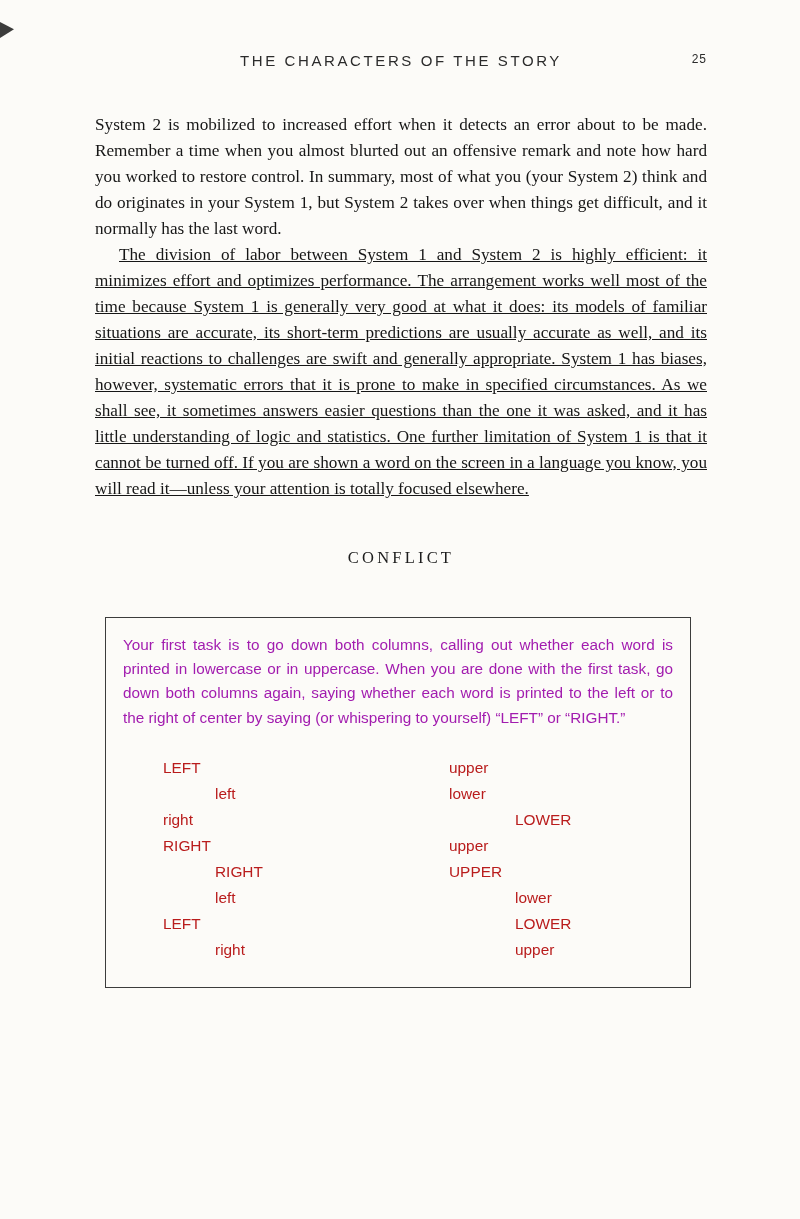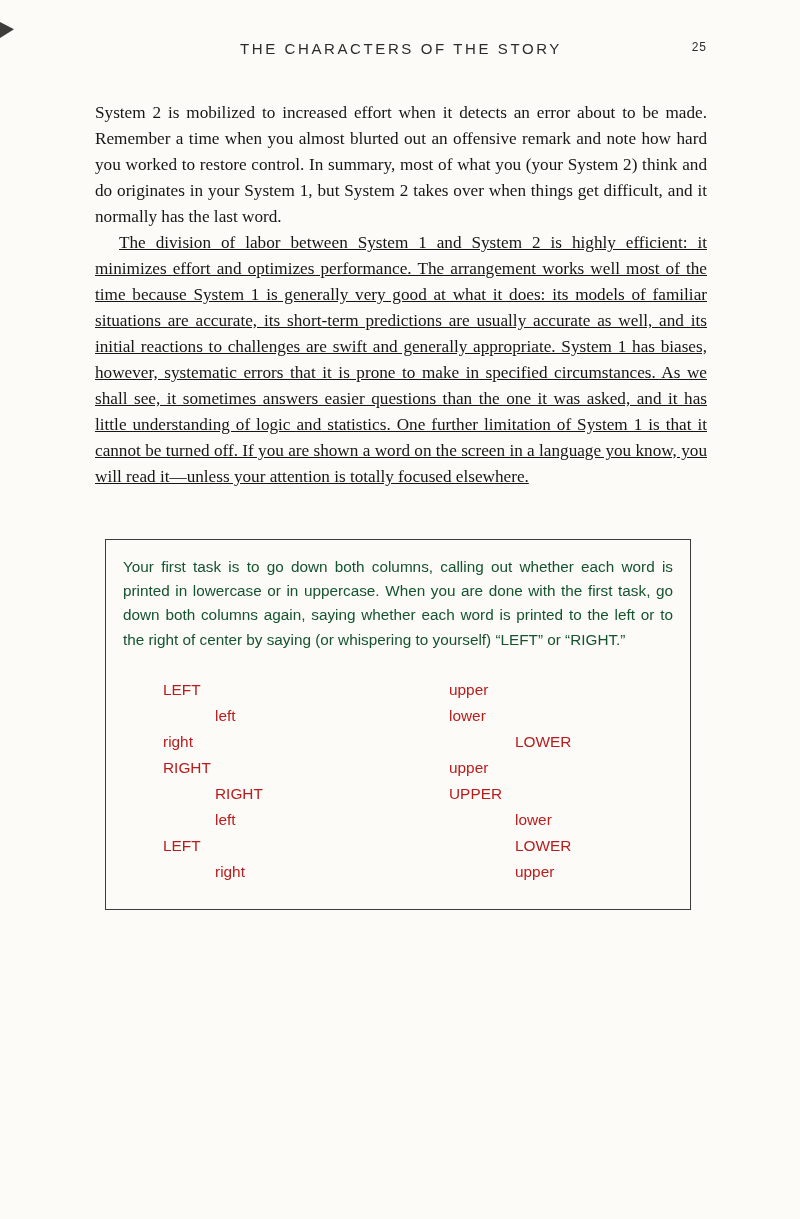--- a/index.html
+++ b/index.html
@@ -19,21 +19,21 @@
     position:absolute; left:0; top:22px;
     width:14px; height:16px;
     background:#1a1a1a;
     clip-path:polygon(0 0, 100% 45%, 0 100%);
     opacity:.85;
   }
   .content {
     position:absolute; top:0; left:95px; width:612px;
   }
   .running-head {
-    margin-top:40px;
+    margin-top:52px;
     position:relative;
     text-align:center;
     font-family:"Liberation Sans", sans-serif;
     font-size:15px;
     letter-spacing:2.6px;
     color:#2b2b2b;
   }
   .page-number {
     position:absolute; right:0; top:0;
     letter-spacing:1px;
@@ -63,21 +63,21 @@
     width:586px;
     border:1px solid #3c3c3c;
     background:#fcfbf8;
     padding:15px 17px 16px 17px;
     font-family:"Liberation Sans", sans-serif;
   }
   .figure-instructions {
     font-size:15.3px;
     line-height:24.2px;
     text-align:justify;
-    color:#14532d;
+    color:#a21caf;
   }
   .word-grid { margin-top:29px; margin-bottom:4px; }
   .word-row {
     display:flex;
     height:26px;
     padding-left:40px;
     font-size:15.4px;
     color:#b91c1c;
   }
   .word-cell-left  { width:286px; }
@@ -104,20 +104,21 @@
   <div class="content">
 
     <div class="running-head">
       <span>THE CHARACTERS OF THE STORY</span>
       <span class="page-number">25</span>
     </div>
 
     <p class="body-para para-1">System 2 is mobilized to increased effort when it detects an error about to be made. Remember a time when you almost blurted out an offensive remark and note how hard you worked to restore control. In summary, most of what you (your System 2) think and do originates in your System 1, but System 2 takes over when things get difficult, and it normally has the last word.</p>
     <p class="body-para para-2">The division of labor between System 1 and System 2 is highly efficient: it minimizes effort and optimizes performance. The arrangement works well most of the time because System 1 is generally very good at what it does: its models of familiar situations are accurate, its short-term predictions are usually accurate as well, and its initial reactions to challenges are swift and generally appropriate. System 1 has biases, however, systematic errors that it is prone to make in specified circumstances. As we shall see, it sometimes answers easier questions than the one it was asked, and it has little understanding of logic and statistics. One further limitation of System 1 is that it cannot be turned off. If you are shown a word on the screen in a language you know, you will read it—unless your attention is totally focused elsewhere.</p>
 
+    <h2 class="section-heading">CONFLICT</h2>
 
 
     <div class="figure-box">
       <p class="figure-instructions">Your first task is to go down both columns, calling out whether each word is printed in lowercase or in uppercase. When you are done with the first task, go down both columns again, saying whether each word is printed to the left or to the right of center by saying (or whispering to yourself) “LEFT” or “RIGHT.”</p>
 
       <div class="word-grid">
 
         <div class="word-row">
           <div class="word-cell-left"><span class="word pos-left">LEFT</span></div>
           <div class="word-cell-right"><span class="word pos-left">upper</span></div>

